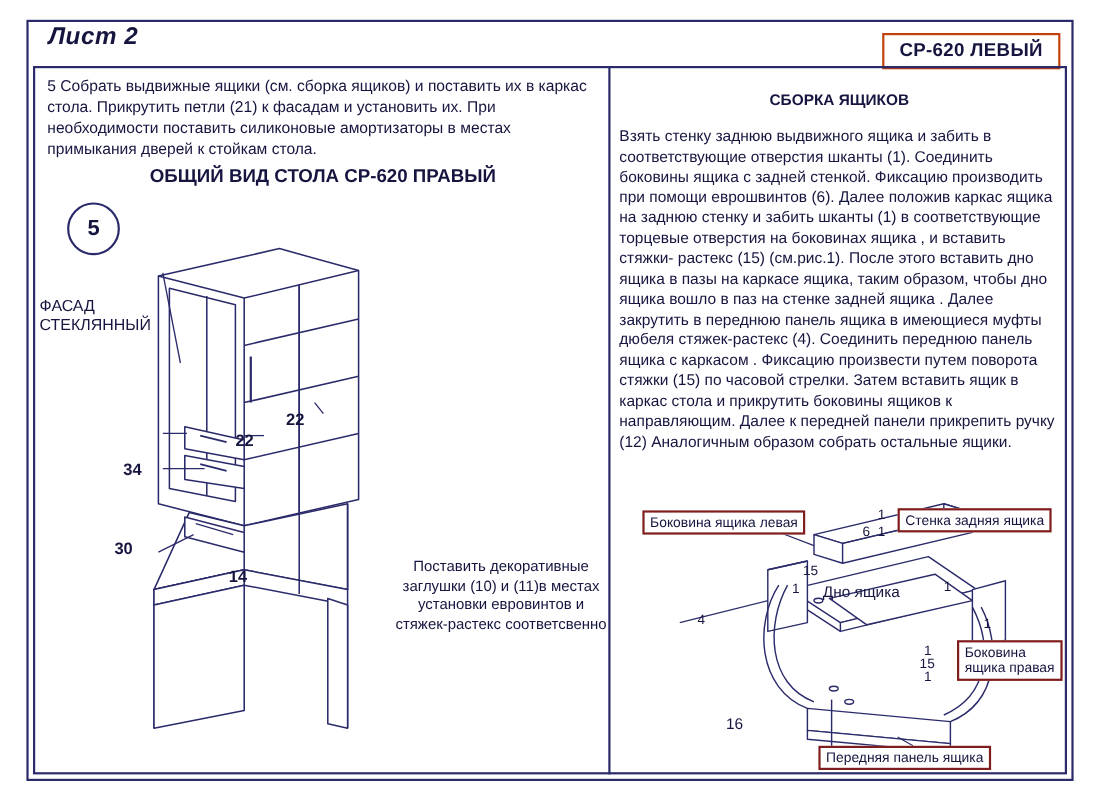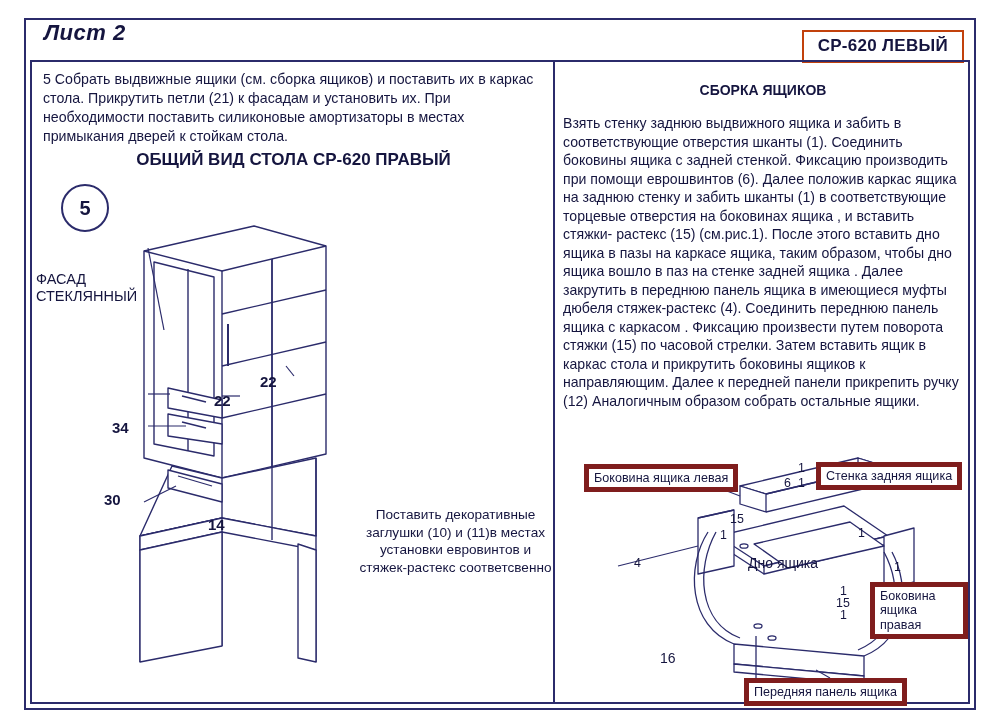--- a/index.html
+++ b/index.html
@@ -172,21 +172,21 @@
     position: absolute;
     font-size: 12.6px;
     color: #15153f;
   }
   .rnum {
     position: absolute;
     font-size: 12.4px;
     color: #15153f;
   }
   .boxed {
-    border: 5px solid #7f1d1d;
+    border: 2px solid #7f1d1d;
     padding: 2px 5px 2px 5px;
     background: #fff;
   }
   svg { display: block; }
   .drawing {
     position: absolute;
     left: 0; top: 0;
   }
 </style>
 </head>
@@ -331,21 +331,21 @@
         <line x1="330" y1="404" x2="310" y2="398"></line>
         <line x1="248" y1="476" x2="248" y2="476"></line>
         <line x1="340" y1="530" x2="360" y2="540"></line>
         <line x1="258" y1="604" x2="272" y2="612"></line>
         <line x1="60" y1="500" x2="140" y2="480"></line>
       </g>
     </svg>
 
     <div class="rlbl boxed" style="left:26px; top:398px;">Боковина ящика левая</div>
     <div class="rlbl boxed" style="left:258px; top:396px;">Стенка задняя ящика</div>
-    <div class="rlbl" style="left:190px; top:464px; font-size:14px;margin-top:25px;">Дно ящика</div>
+    <div class="rlbl" style="left:190px; top:464px; font-size:14px;">Дно ящика</div>
     <div class="rlbl boxed" style="left:312px; top:516px; line-height:1.15;">
       <div>Боковина</div>
       <div>ящика правая</div>
     </div>
     <div class="rlbl boxed" style="left:186px; top:578px;margin-top:34px;">Передняя панель ящика</div>
 
     <div class="rnum" style="left:240px; top:395px;">1</div>
     <div class="rnum" style="left:226px; top:410px;">6</div>
     <div class="rnum" style="left:240px; top:410px;">1</div>
     <div class="rnum" style="left:172px; top:446px;">15</div>

